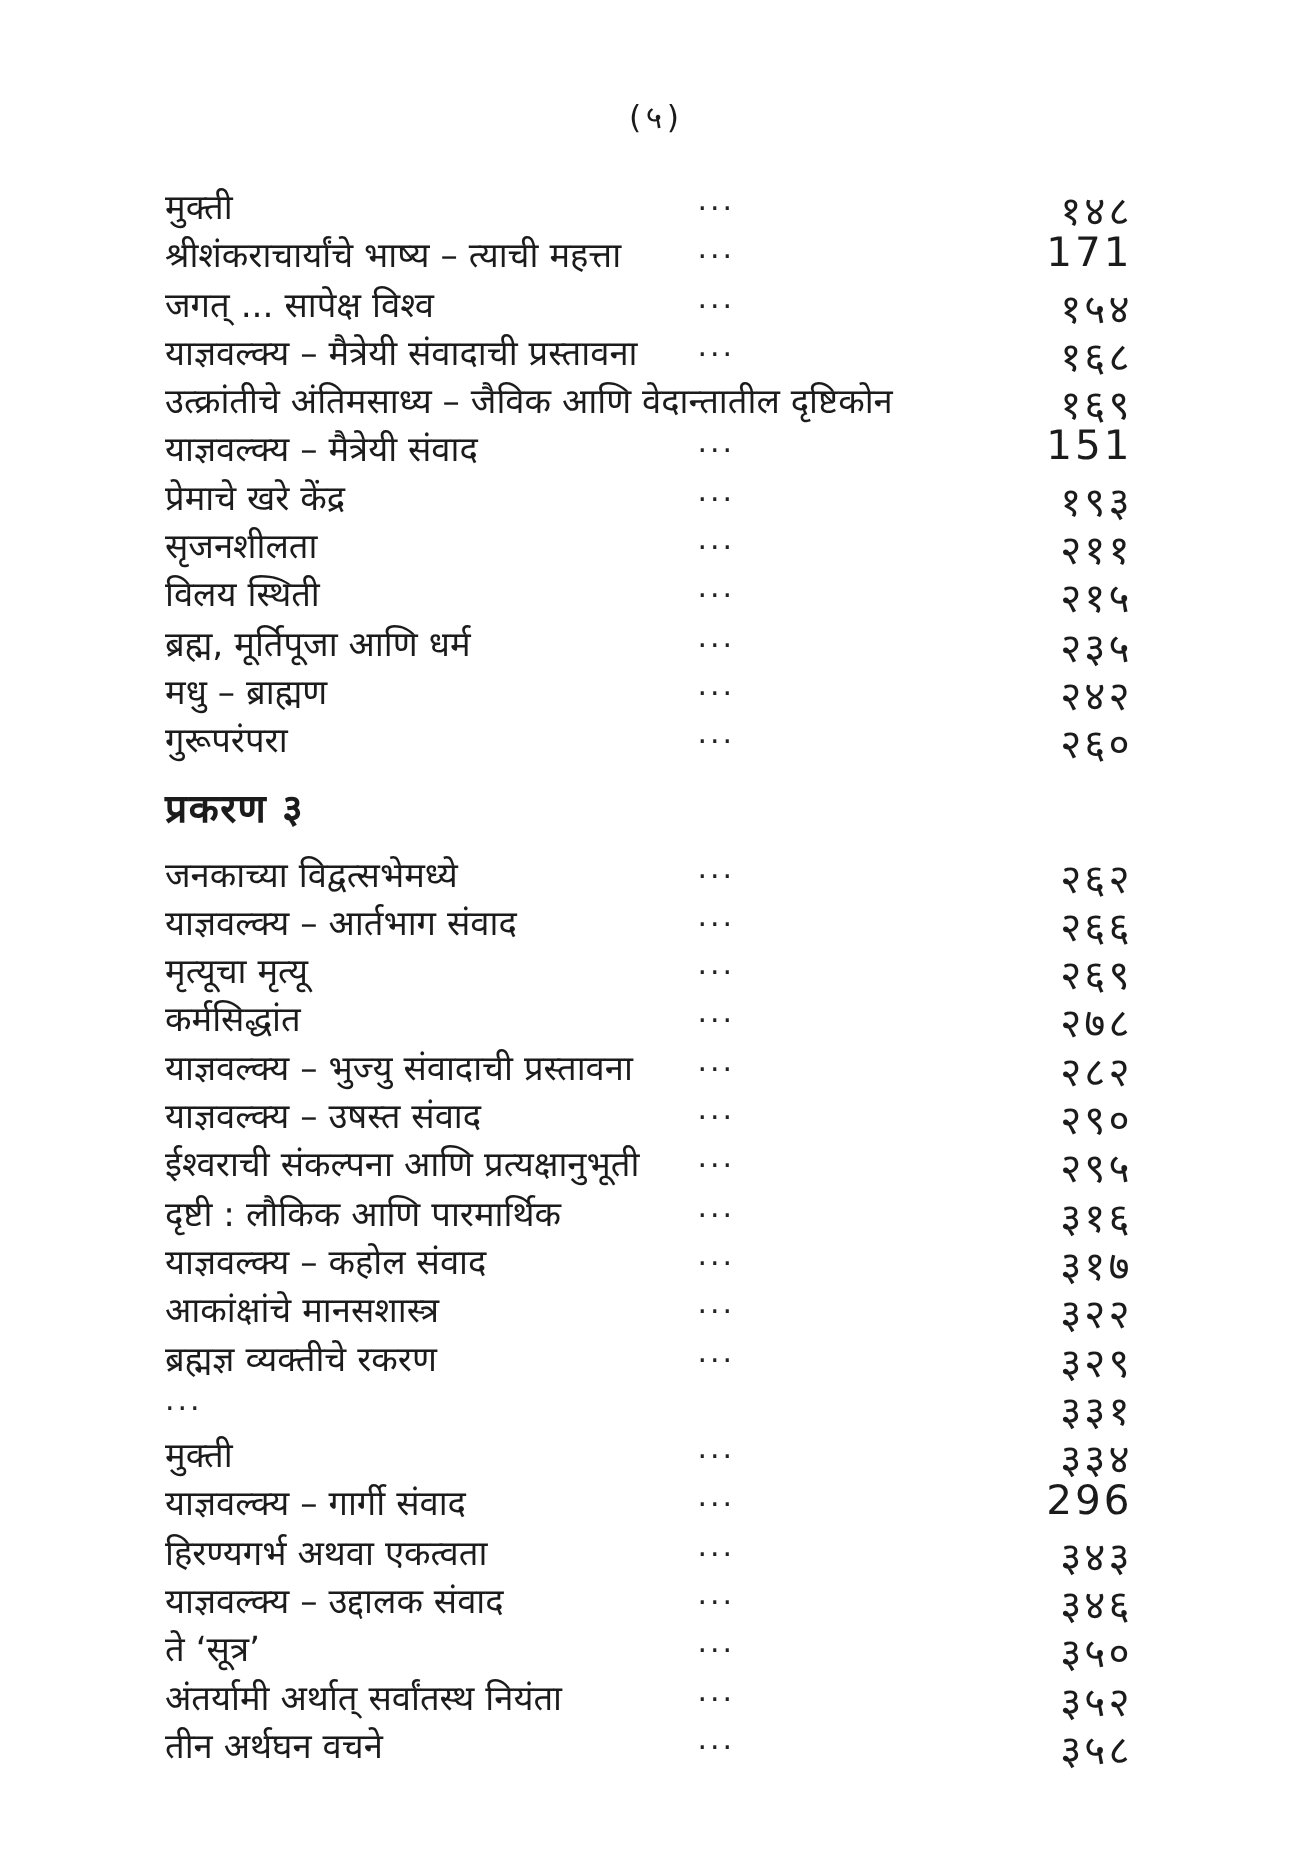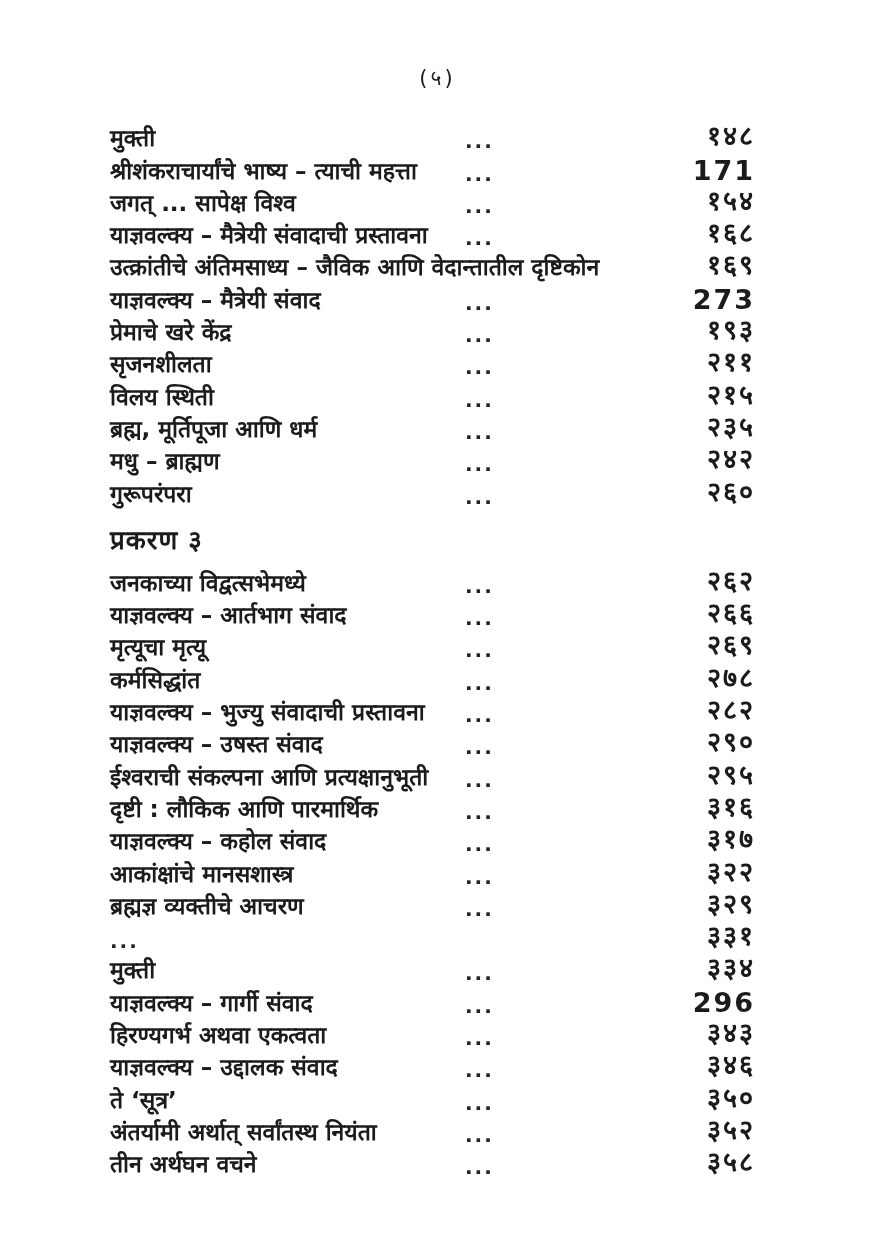--- a/index.html
+++ b/index.html
@@ -24,24 +24,23 @@
     padding-top: 64px;
     font-size: 21px;
     letter-spacing: 3px;
     line-height: 28px;
   }
   .toc-list {
     margin: 29px 120px 0 110px; 
   }
   .toc-row {
     display: flex;
-    align-items: flex-end;
+    align-items: flex-start;
     height: 32.3px;
     white-space: nowrap;
-    font-weight: bold;
   }
   .toc-title {
     flex: 0 0 355px;
     overflow: visible;
     font-size: 23px;
   }
   .toc-dots {
     flex: 0 0 auto;
     font-size: 20px;
     letter-spacing: 2px;
@@ -87,21 +86,21 @@
         <span class="toc-dots">...</span>
         <span class="toc-page">१६८</span>
       </div>
       <div class="toc-row">
         <span class="toc-title">उत्क्रांतीचे अंतिमसाध्य – जैविक आणि वेदान्तातील दृष्टिकोन</span>
         <span class="toc-page">१६९</span>
       </div>
       <div class="toc-row">
         <span class="toc-title">याज्ञवल्क्य – मैत्रेयी संवाद</span>
         <span class="toc-dots">...</span>
-        <span class="toc-page">273</span>
+        <span class="toc-page">151</span>
       </div>
       <div class="toc-row">
         <span class="toc-title">प्रेमाचे खरे केंद्र</span>
         <span class="toc-dots">...</span>
         <span class="toc-page">१९३</span>
       </div>
       <div class="toc-row">
         <span class="toc-title">सृजनशीलता</span>
         <span class="toc-dots">...</span>
         <span class="toc-page">२११</span>
@@ -171,21 +170,21 @@
         <span class="toc-title">याज्ञवल्क्य – कहोल संवाद</span>
         <span class="toc-dots">...</span>
         <span class="toc-page">३१७</span>
       </div>
       <div class="toc-row">
         <span class="toc-title">आकांक्षांचे मानसशास्त्र</span>
         <span class="toc-dots">...</span>
         <span class="toc-page">३२२</span>
       </div>
       <div class="toc-row">
-        <span class="toc-title">ब्रह्मज्ञ व्यक्तीचे आचरण</span>
+        <span class="toc-title">ब्रह्मज्ञ व्यक्तीचे रकरण</span>
         <span class="toc-dots">...</span>
         <span class="toc-page">३२९</span>
       </div>
       <div class="toc-row">
         <span class="toc-dots">...</span>
         <span class="toc-page">३३१</span>
       </div>
       <div class="toc-row">
         <span class="toc-title">मुक्ती</span>
         <span class="toc-dots">...</span>

